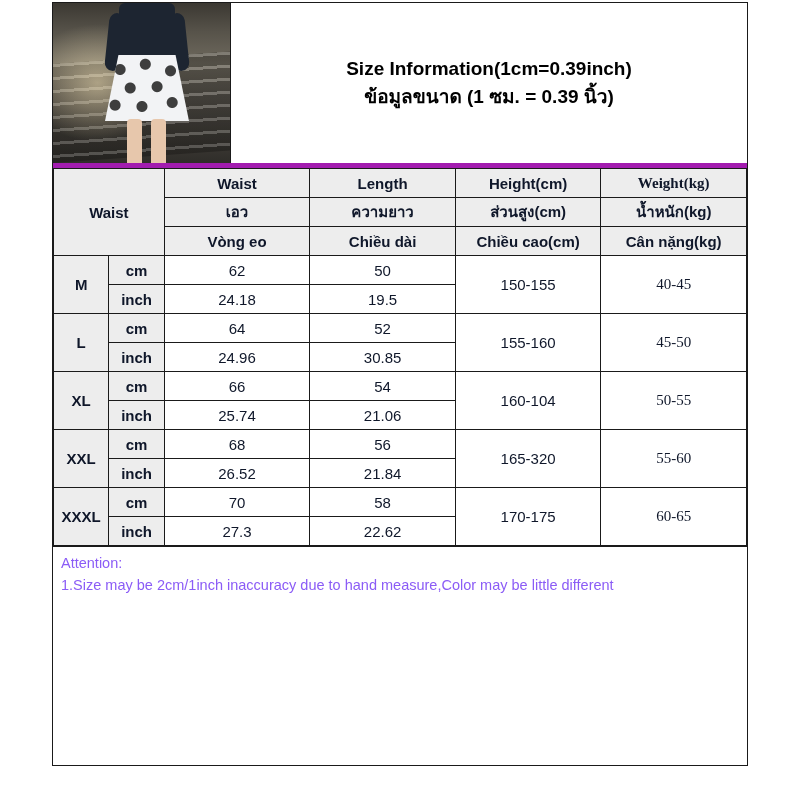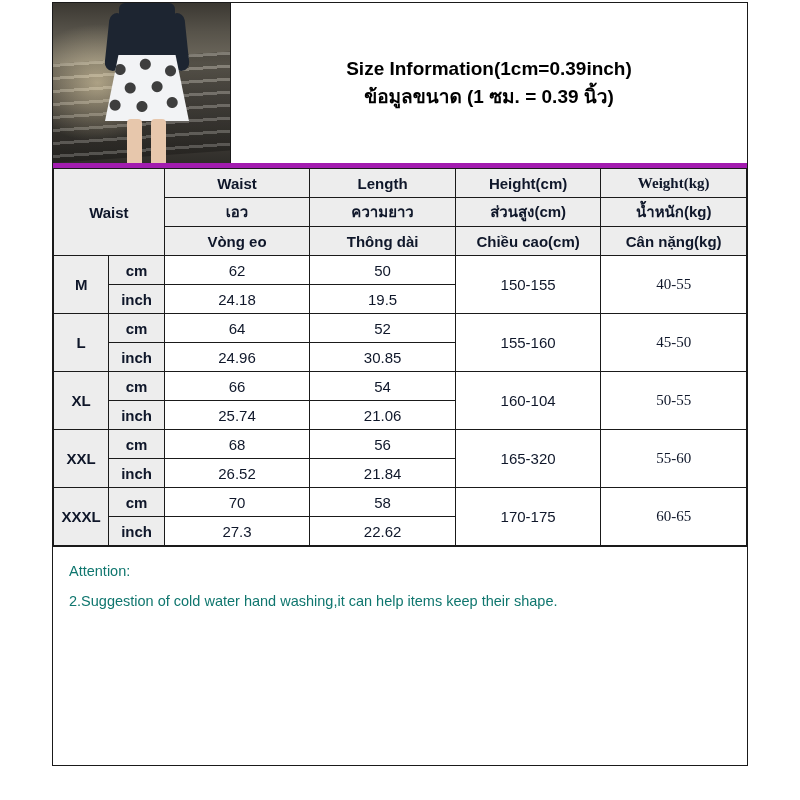--- a/index.html
+++ b/index.html
@@ -161,24 +161,24 @@
     font-size: 17px;
   }
   
   .attention {
     flex: 1;
     border-top: 1px solid #1a1a1a;
     padding: 5px 8px 4px 8px;
     background: #ffffff;
   }
   .attention p {
-    margin: 8px;
+    margin: 0;
     font-size: 14.5px;
     line-height: 1.55;
-    color: #0f766e;
+    color: #8b5cf6;
   }
 </style>
 </head>
 <body>
 
 <div id="page">
   <div class="chart">
 
     <div class="top-band">
       <div class="photo-cell">
@@ -213,32 +213,32 @@
 
         <tr>
           <td class="hdr-sub">เอว</td>
           <td class="hdr-sub">ความยาว</td>
           <td class="hdr-sub">ส่วนสูง(cm)</td>
           <td class="hdr-sub">น้ำหนัก(kg)</td>
         </tr>
 
         <tr>
           <td class="hdr-sub">Vòng eo</td>
-          <td class="hdr-sub">Thông dài</td>
+          <td class="hdr-sub">Chiều dài</td>
           <td class="hdr-sub">Chiều cao(cm)</td>
           <td class="hdr-sub">Cân nặng(kg)</td>
         </tr>
 
         <tr>
           <td class="c-size size-label" rowspan="2">M</td>
           <td class="c-unit">cm</td>
           <td class="c-waist">62</td>
           <td class="c-length">50</td>
           <td class="c-height" rowspan="2">150-155</td>
-          <td class="c-weight" rowspan="2">40-55</td>
+          <td class="c-weight" rowspan="2">40-45</td>
         </tr>
         <tr>
           <td class="c-unit">inch</td>
           <td class="c-waist">24.18</td>
           <td class="c-length">19.5</td>
         </tr>
 
         <tr>
           <td class="c-size size-label" rowspan="2">L</td>
           <td class="c-unit">cm</td>
@@ -292,17 +292,17 @@
         <tr>
           <td class="c-unit">inch</td>
           <td class="c-waist">27.3</td>
           <td class="c-length">22.62</td>
         </tr>
       </tbody>
     </table>
 
     <div class="attention">
       <p>Attention:</p>
-      <p>2.Suggestion of cold water hand washing,it can help items keep their shape.</p>
+      <p>1.Size may be 2cm/1inch inaccuracy due to hand measure,Color may be little different</p>
     </div>
 
   </div>
 </div>
 
 </body></html>

